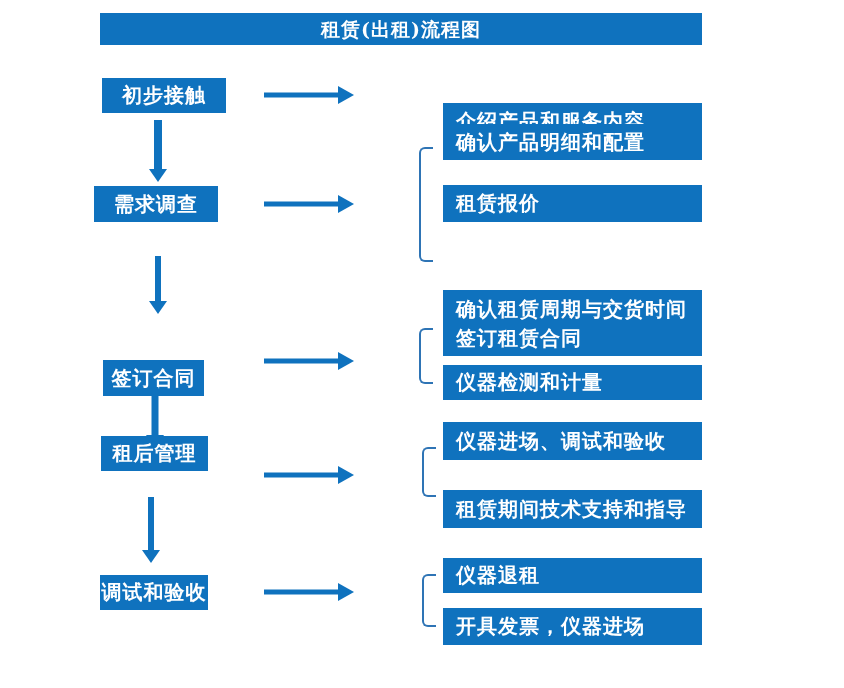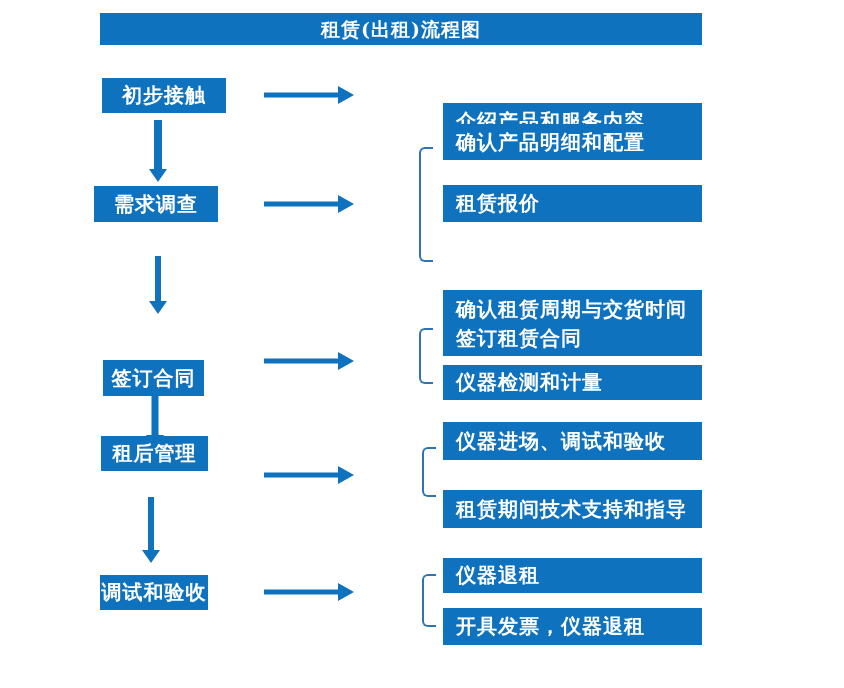--- a/index.html
+++ b/index.html
@@ -107,15 +107,15 @@
   <div class="blue-box out-box" style="left:443px; top:185px; width:259px; height:37px; line-height:37px;">租赁报价</div>
   <div class="blue-box out-box" style="left:443px; top:242px; width:259px; height:38px; line-height:38px;margin-top:48px;">确认租赁周期与交货时间</div>
 
   <div class="blue-box out-box" style="left:443px; top:320px; width:259px; height:36px; line-height:36px;">签订租赁合同</div>
   <div class="blue-box out-box" style="left:443px; top:365px; width:259px; height:35px; line-height:35px;">仪器检测和计量</div>
 
   <div class="blue-box out-box" style="left:443px; top:422px; width:259px; height:38px; line-height:38px;">仪器进场、调试和验收</div>
   <div class="blue-box out-box" style="left:443px; top:490px; width:259px; height:38px; line-height:38px;">租赁期间技术支持和指导</div>
 
   <div class="blue-box out-box" style="left:443px; top:558px; width:259px; height:35px; line-height:35px;">仪器退租</div>
-  <div class="blue-box out-box" style="left:443px; top:608px; width:259px; height:37px; line-height:37px;">开具发票，仪器退租</div>
+  <div class="blue-box out-box" style="left:443px; top:608px; width:259px; height:37px; line-height:37px;">开具发票，仪器进场</div>
 
 </div>
 
 </body></html>

